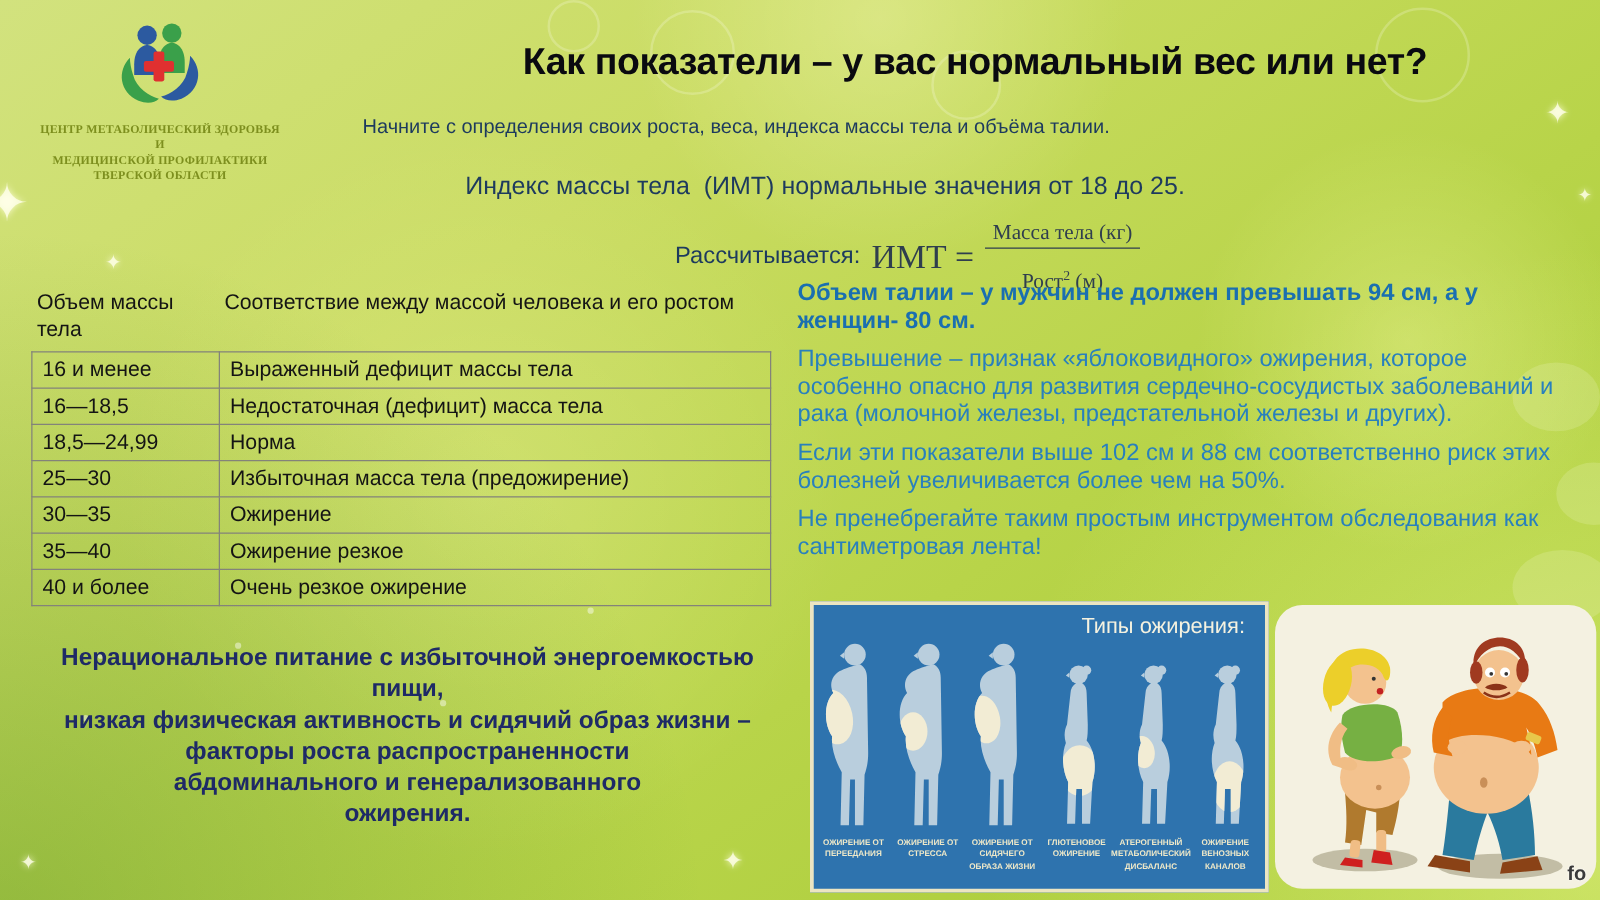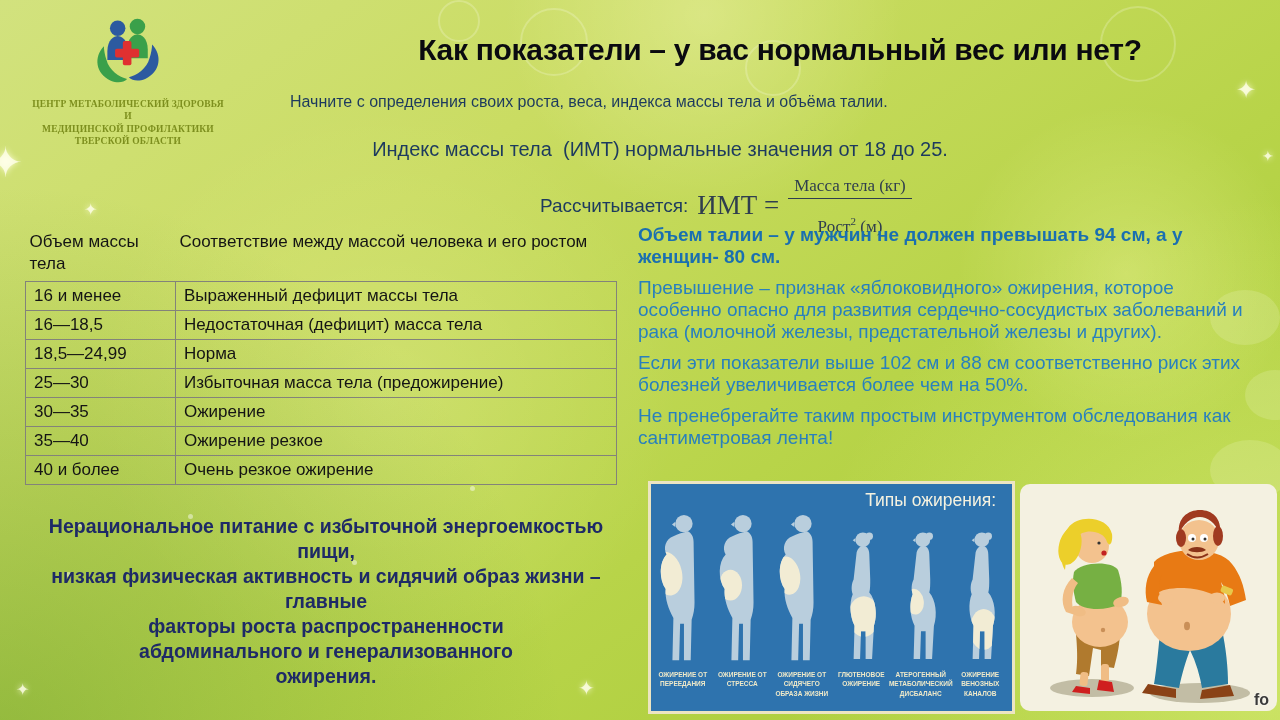--- a/index.html
+++ b/index.html
@@ -60,21 +60,21 @@
     box-sizing:border-box;background:#2e73ae;border:3px solid #ece5c2;}
   .panel-title{position:absolute;top:6px;right:16px;font-size:17.5px;color:#f5f2e0;}
   .figures{position:absolute;left:2px;right:2px;bottom:5px;height:200px;
     display:flex;justify-content:space-around;align-items:flex-end;}
   .figure-col{display:flex;flex-direction:column;justify-content:flex-end;
     align-items:center;height:100%;width:58px;}
   .fig-label{margin-top:4px;min-height:36px;font-size:6.5px;line-height:1.45;
     color:#efe9c9;text-align:center;font-weight:bold;}
 
   .cartoon-panel{position:absolute;left:1020px;top:484px;width:257px;height:227px;
-    background:#f4f1e1;border-radius:10px;overflow:hidden;}
+    background:#f4f1e1;border-radius:22px;overflow:hidden;}
   .watermark{position:absolute;right:8px;bottom:2px;font-size:16px;font-weight:bold;
     color:#3a3a3a;text-shadow:0 0 2px #fff;}
 </style>
 </head>
 <body>
 
 <div class="slide">
 
   <div class="bubble" style="left:520px;top:8px;width:64px;height:64px;"></div>
   <div class="bubble" style="left:438px;top:0px;width:38px;height:38px;"></div>
@@ -182,21 +182,20 @@
     <p class="lead">Объем талии – у мужчин не должен превышать 94 см, а у женщин- 80 см.</p>
     <p class="body-p">Превышение – признак «яблоковидного» ожирения, которое особенно опасно для развития сердечно-сосудистых заболеваний и рака (молочной железы, предстательной железы и других).</p>
     <p class="body-p">Если эти показатели выше 102 см и 88 см соответственно риск этих болезней увеличивается более чем на 50%.</p>
     <p class="body-p">Не пренебрегайте таким простым инструментом обследования как сантиметровая лента!</p>
   </div>
 
   <div class="nutrition">
     <div>Нерациональное питание с избыточной энергоемкостью</div>
     <div>пищи,</div>
     <div>низкая физическая активность и сидячий образ жизни –</div>
-    <div>главные</div>
     <div>факторы роста распространенности</div>
     <div>абдоминального и генерализованного</div>
     <div>ожирения.</div>
   </div>
 
   <div class="obesity-panel">
     <div class="panel-title">Типы ожирения:</div>
     <div class="figures">
 
       <div class="figure-col">

